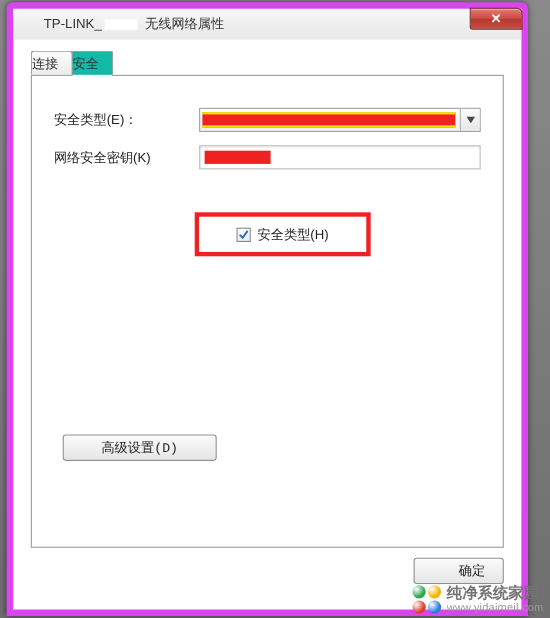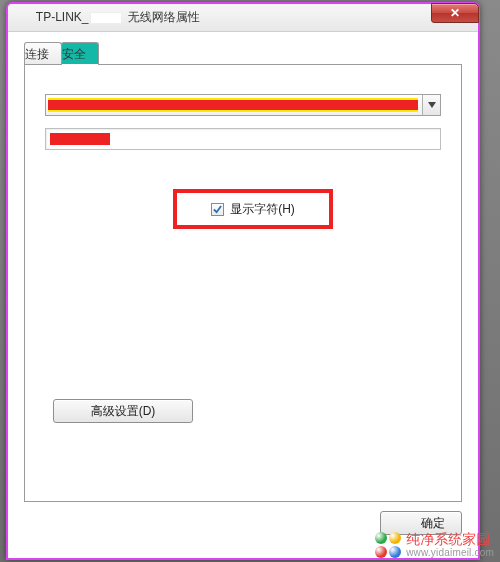--- a/index.html
+++ b/index.html
@@ -10,21 +10,21 @@
     font-size:12px;
     background: linear-gradient(#8a8a8a,#6f6f6f);
     position:relative;
     overflow:hidden;
   }
   .window {
     position:absolute;
     left:6px; top:2px;
     width:474px; height:558px;
     background:#fff;
-    border:2px solid #d946ef;
+    border:6px solid #d946ef;
     border-radius:6px 6px 0 0;
     box-shadow:0 0 6px rgba(0,0,0,.5);
   }
   .titlebar {
     height:28px;
     background:linear-gradient(#f7f7f7,#e8e8e8);
     border-bottom:1px solid #cfcfcf;
     border-radius:6px 6px 0 0;
     display:flex; align-items:center;
     padding:0 0 0 8px;
@@ -137,20 +137,21 @@
   .adv-btn {
     position:absolute; left:28px; bottom:78px;
     width:140px; height:24px;
     border:1px solid #8f8f8f;
     border-radius:3px;
     background:linear-gradient(#fafafa,#e6e6e6);
     font-size:12px; color:#222;
     display:flex; align-items:center; justify-content:center;
     cursor:default;
     box-shadow:inset 0 1px 0 #fff;
+    font-family:Liberation Mono, monospace;
   }
   .footer {
     position:absolute; left:8px; right:8px; bottom:8px; height:38px;
     display:flex; align-items:center; justify-content:flex-end;
     gap:8px;
   }
   .btn {
     width:82px; height:24px;
     border:1px solid #8f8f8f; border-radius:3px;
     background:linear-gradient(#fafafa,#e6e6e6);
@@ -173,21 +174,21 @@
   }
   .wm-logo span {
     position:absolute; width:12px; height:12px; border-radius:50%;
     background:radial-gradient(circle at 30% 30%, #fff, currentColor 60%);
   }
   .wm1{ color:#2aa84a; left:0; top:0; }
   .wm2{ color:#f2b400; right:0; top:0; }
   .wm3{ color:#e23b2e; left:0; bottom:0; }
   .wm4{ color:#2e7bdc; right:0; bottom:0; }
   .wm-text { line-height:1.1; }
-  .wm-text .zh { font-weight:400; font-size:14px; color:#ef4444; }
+  .wm-text .zh { font-weight:700; font-size:14px; color:#737373; }
   .wm-text .en { font-size:10px; color:#9a9a9a; letter-spacing:.2px; }
 </style>
 </head>
 <body>
 
 <div class="window">
   <div class="titlebar">
     <span class="titlebar-title">
       <span>TP-LINK_</span><span class="title-redact"></span><span> 无线网络属性</span>
     </span>
@@ -203,46 +204,48 @@
       </div>
       <div class="tab active">
         <span>安全</span>
       </div>
     </div>
 
     <div class="panel">
       <div class="form">
 
         <div class="row">
+          <div class="lbl">安全类型(E)：</div>
           <div class="combo">
             <div class="combo-redact"></div>
             <div class="combo-arrow">
               <svg viewBox="0 0 8 6">
                   <path d="M0 0 L8 0 L4 6 Z" fill="#454545"></path>
                 </svg>
             </div>
           </div>
         </div>
 
 
         <div class="row">
+          <div class="lbl">网络安全密钥(K)</div>
           <div class="textfield">
             <div class="key-redact"></div>
           </div>
         </div>
 
       </div>
 
       <div class="show-wrap">
         <span class="chk">
           <svg viewBox="0 0 10 10">
               <path d="M1 5 L4 8 L9 1" stroke="#2b6fb5" stroke-width="2" fill="none"></path>
             </svg>
         </span>
-        <span class="show-label">显示字符(H)</span>
+        <span class="show-label">安全类型(H)</span>
       </div>
 
       <div class="adv-btn">
         <span>高级设置(D)</span>
       </div>
     </div>
 
     <div class="footer">
       <div class="btn">
         <span>确定</span>

